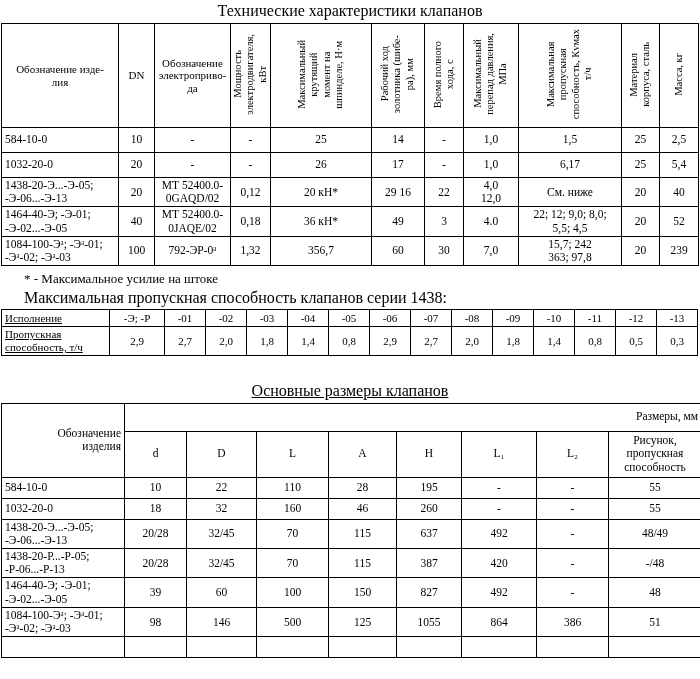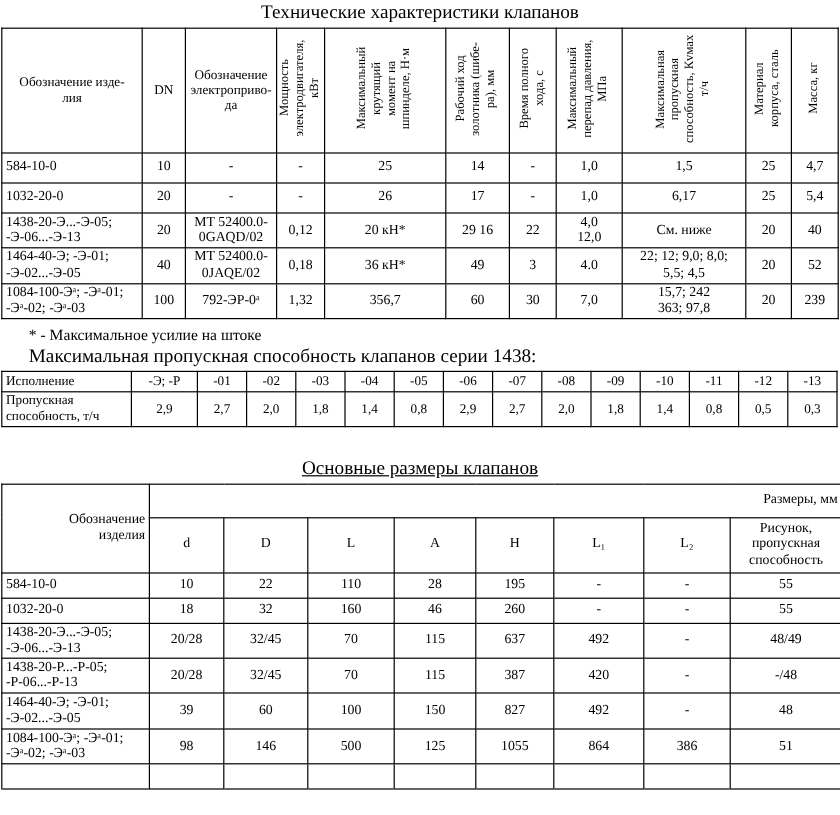--- a/index.html
+++ b/index.html
@@ -44,21 +44,21 @@
     writing-mode: vertical-rl;
     transform: rotate(180deg);
     white-space: pre-line;
     font-size: 10.5px;
     line-height: 1.18;
   }
   .footnote { margin: 5px 0 0 24px; font-size: 13px; }
   .caption  { margin: 2px 0 2px 24px; font-size: 16px; }
   .t3 { width: 696px; }
   .t3 td { font-size: 11px; height: 17px; }
-  .t3 td:first-child { text-align: left; }
+  .t3 td:first-child { text-align: left; text-decoration: underline; }
   .t2 { width: 700px; }
   .t2 thead tr.grow th { height: 28px; text-align: right; }
   .t2 thead tr.subrow th { height: 46px; font-size: 11.5px; }
   .t2 tbody td { height: 21px; }
   .t2 tbody td:first-child { text-align: left; }
   .stub td { height: 10px; border-bottom: none; }
 </style>
 </head>
 <body>
 
@@ -117,21 +117,21 @@
           <td>584-10-0</td>
           <td>10</td>
           <td>-</td>
           <td>-</td>
           <td>25</td>
           <td>14</td>
           <td>-</td>
           <td>1,0</td>
           <td>1,5</td>
           <td>25</td>
-          <td>4,7</td>
+          <td>2,5</td>
         </tr>
         <tr>
           <td>1032-20-0</td>
           <td>20</td>
           <td>-</td>
           <td>-</td>
           <td>26</td>
           <td>17</td>
           <td>-</td>
           <td>1,0</td>

